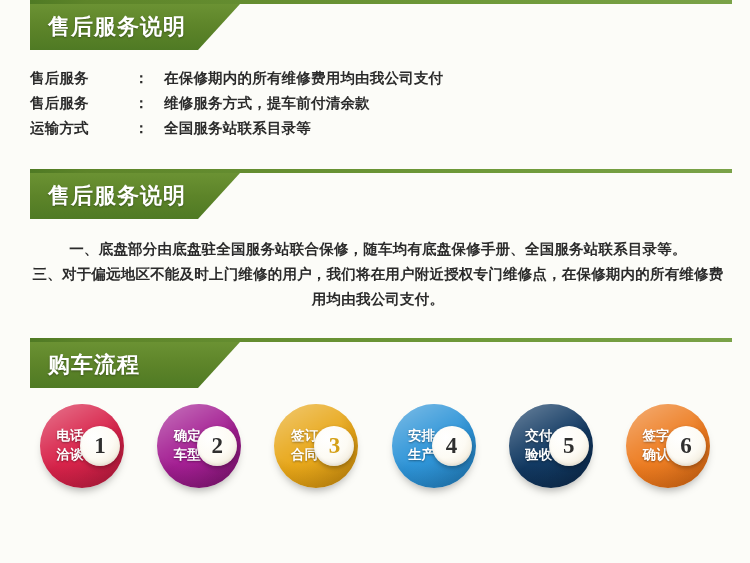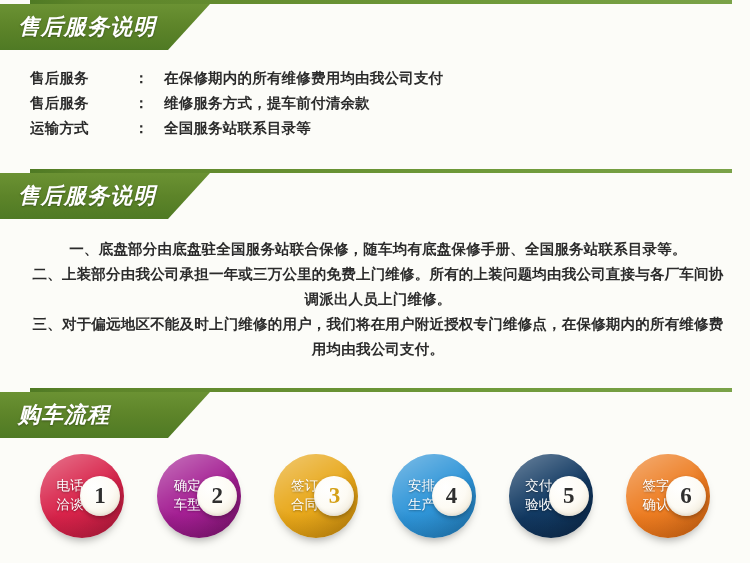--- a/index.html
+++ b/index.html
@@ -12,21 +12,21 @@
   }
   .page{width:750px;height:563px;position:relative;}
 
   
   .section{position:relative;}
   .rule{
     height:4px;
     margin:0 18px 0 30px;
     background:linear-gradient(to right,#4f7a24 0%,#5f8c2e 6%,#6f9a3a 60%,#7aa248 100%);
   }
-  .banner-wrap{position:relative;height:50px;font-style:italic;}
+  .banner-wrap{position:relative;height:50px;margin-left:30px;}
   .banner{
     position:absolute;left:0;top:0;
     width:210px;height:46px;
     background:linear-gradient(to bottom,#688f31 0%,#5d8429 45%,#537a22 100%);
     -webkit-clip-path:polygon(0 0,100% 0,80% 100%,0 100%);
     clip-path:polygon(0 0,100% 0,80% 100%,0 100%);
   }
   .banner-title{
     position:absolute;left:18px;top:0;height:46px;
     display:flex;align-items:center;
@@ -74,21 +74,21 @@
     content:"";position:absolute;inset:0;border-radius:50%;
     background:linear-gradient(150deg,rgba(255,255,255,.38) 0%,rgba(255,255,255,.10) 38%,rgba(255,255,255,0) 55%,rgba(0,0,0,.13) 100%);
   }
   .step-label{
     position:absolute;
     left:9px;top:22px;
     width:42px;
     z-index:3;
     color:#fff;
     font-size:13.5px;
-    font-weight:normal;
+    font-weight:bold;
     line-height:19px;
     text-align:center;
     text-shadow:0 1px 2px rgba(0,0,0,.4);
   }
   .step-label span{display:block;white-space:nowrap;}
   .num{
     position:absolute;
     right:4px;top:22px;
     width:40px;height:40px;
     z-index:4;
@@ -133,21 +133,20 @@
 
   <div class="section" style="margin-top:28px;">
     <div class="rule" style="background: linear-gradient(to right, rgb(79, 122, 36) 0%, rgb(93, 132, 41) 8%, rgb(111, 154, 58) 65%, rgb(122, 162, 72) 100%);"></div>
     <div class="banner-wrap">
       <div class="banner" style="background: linear-gradient(rgb(107, 146, 51) 0%, rgb(93, 132, 41) 50%, rgb(79, 122, 36) 100%);"></div>
       <div class="banner-title">售后服务说明</div>
     </div>
 
     <div class="body-text wide" style="margin-top:14px;margin-right:24px;">
       <p>一、底盘部分由底盘驻全国服务站联合保修，随车均有底盘保修手册、全国服务站联系目录等。</p>
-      <p>二、上装部分由我公司承担一年或三万公里的免费上门维修。所有的上装问题均由我公司直接与各厂车间协调派出人员上门维修。</p>
       <p>三、对于偏远地区不能及时上门维修的用户，我们将在用户附近授权专门维修点，在保修期内的所有维修费用均由我公司支付。</p>
     </div>
   </div>
 
   <div class="section" style="margin-top:26px;">
     <div class="rule" style="background: linear-gradient(to right, rgb(79, 122, 36) 0%, rgb(93, 132, 41) 8%, rgb(111, 154, 58) 65%, rgb(122, 162, 72) 100%);"></div>
     <div class="banner-wrap">
       <div class="banner" style="background: linear-gradient(rgb(107, 146, 51) 0%, rgb(93, 132, 41) 50%, rgb(79, 122, 36) 100%);"></div>
       <div class="banner-title">购车流程</div>
     </div>

